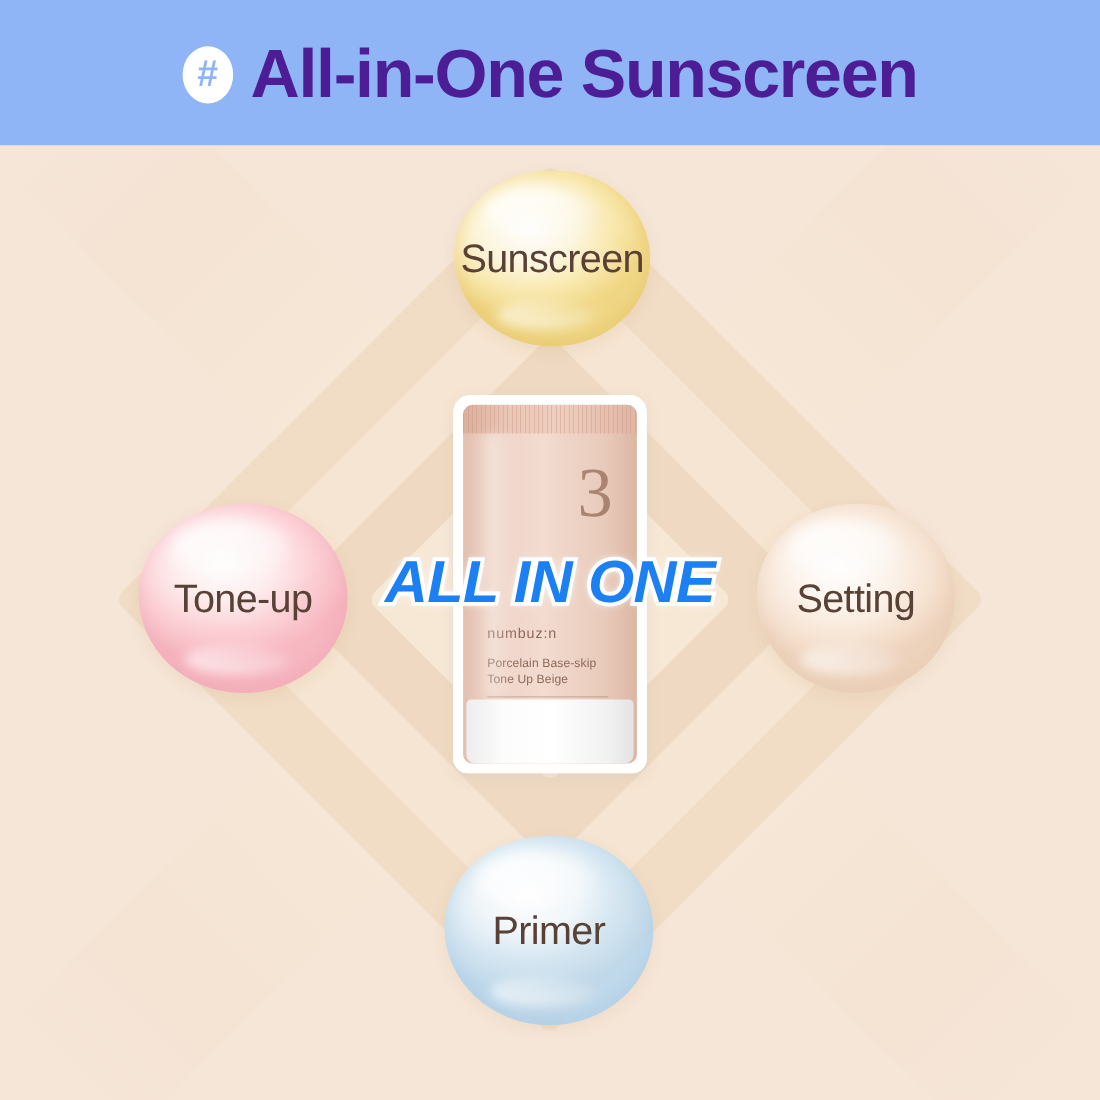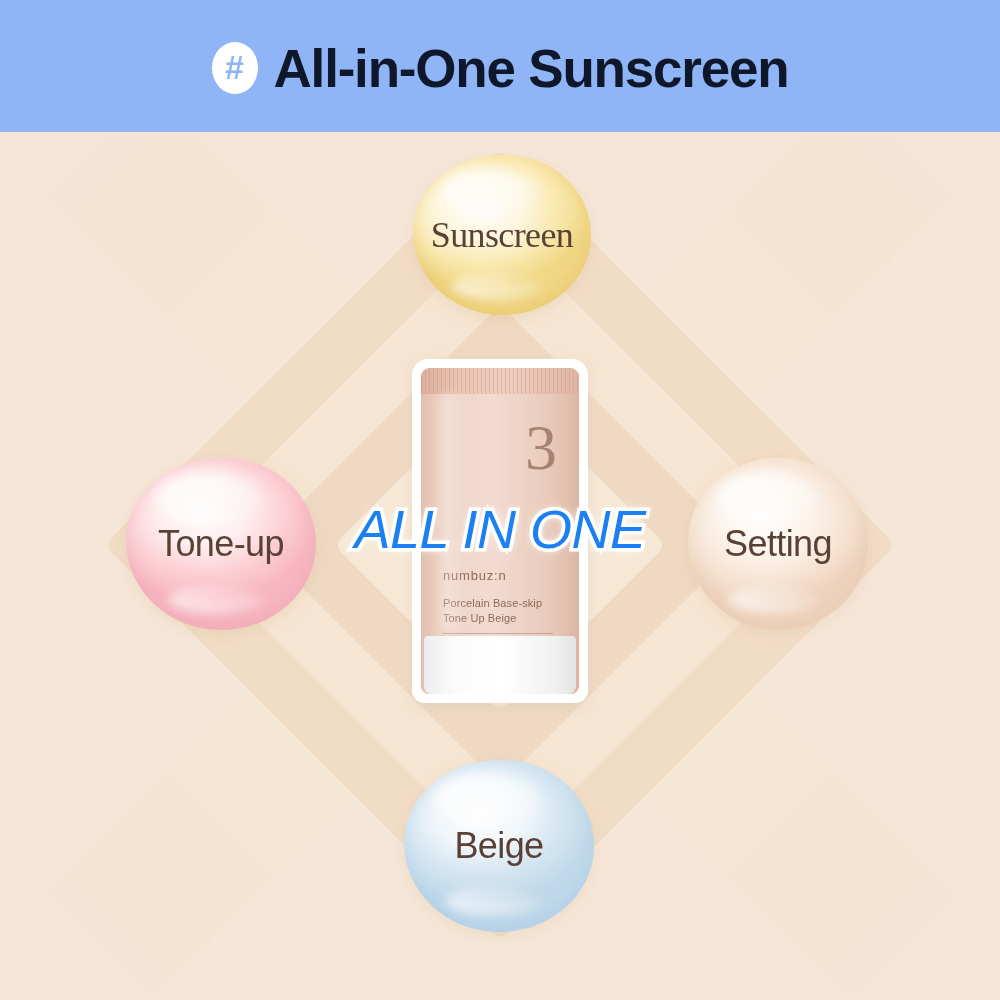--- a/index.html
+++ b/index.html
@@ -50,22 +50,22 @@
     flex: 0 0 auto;
   }
   .hash-badge span {
     color: #90B5F6;
     font-size: 34px;
     font-weight: bold;
     line-height: 1;
     transform: translateY(-1px);
   }
   .header-title {
-    color: #0f172a;
-    font-size: 53px;
+    color: #4c1d95;
+    font-size: 62px;
     font-weight: bold;
     letter-spacing: -1.2px;
     line-height: 1;
     white-space: nowrap;
   }
 
   
   .diamond-stage {
     position: absolute;
     left: 0;
@@ -145,21 +145,20 @@
     letter-spacing: -0.6px;
     white-space: nowrap;
   }
 
   
   #droplet-sunscreen {
     left: 413px;
     top: 155px;
     width: 178px;
     height: 160px;
-    font-family: Liberation Serif, serif;
   }
   #droplet-sunscreen .droplet-body {
     background:
       radial-gradient(ellipse 60% 48% at 38% 34%, rgba(255,255,255,0.95) 0%, rgba(255,250,226,0.85) 40%, rgba(250,233,168,0.85) 72%, rgba(240,214,122,0.85) 100%);
     box-shadow: inset 0 -8px 16px rgba(226,190,96,0.45), 0 4px 14px rgba(200,165,110,0.18);
   }
 
   
   #droplet-toneup {
     left: 126px;
@@ -308,21 +307,21 @@
     top: 502px;
     width: 1000px;
     text-align: center;
     z-index: 45;
     pointer-events: none;
   }
   .allinone-text {
     display: inline-block;
     color: #1C7FF2;
     font-size: 54px;
-    font-weight: normal;
+    font-weight: bold;
     font-style: italic;
     letter-spacing: -0.5px;
     line-height: 1;
     white-space: nowrap;
     -webkit-text-stroke: 7px #ffffff;
     paint-order: stroke fill;
     text-shadow:
       0 0 7px #ffffff,
       0 0 11px rgba(255,255,255,0.9);
   }
@@ -370,21 +369,21 @@
     <div class="droplet-body"></div>
     <div class="droplet-gloss"></div>
     <div class="droplet-gloss2"></div>
     <div class="droplet-label">Setting</div>
   </div>
 
   <div class="droplet" id="droplet-primer">
     <div class="droplet-body"></div>
     <div class="droplet-gloss"></div>
     <div class="droplet-gloss2"></div>
-    <div class="droplet-label">Beige</div>
+    <div class="droplet-label">Primer</div>
   </div>
 
   <div class="tube-wrap">
     <div class="tube-outline"></div>
     <div class="tube">
       <div class="tube-crimp"></div>
       <div class="tube-number">3</div>
       <div class="tube-text-block">
         <div class="tube-brand">numbuz:n</div>
         <div class="tube-desc">Porcelain Base-skip</div>

